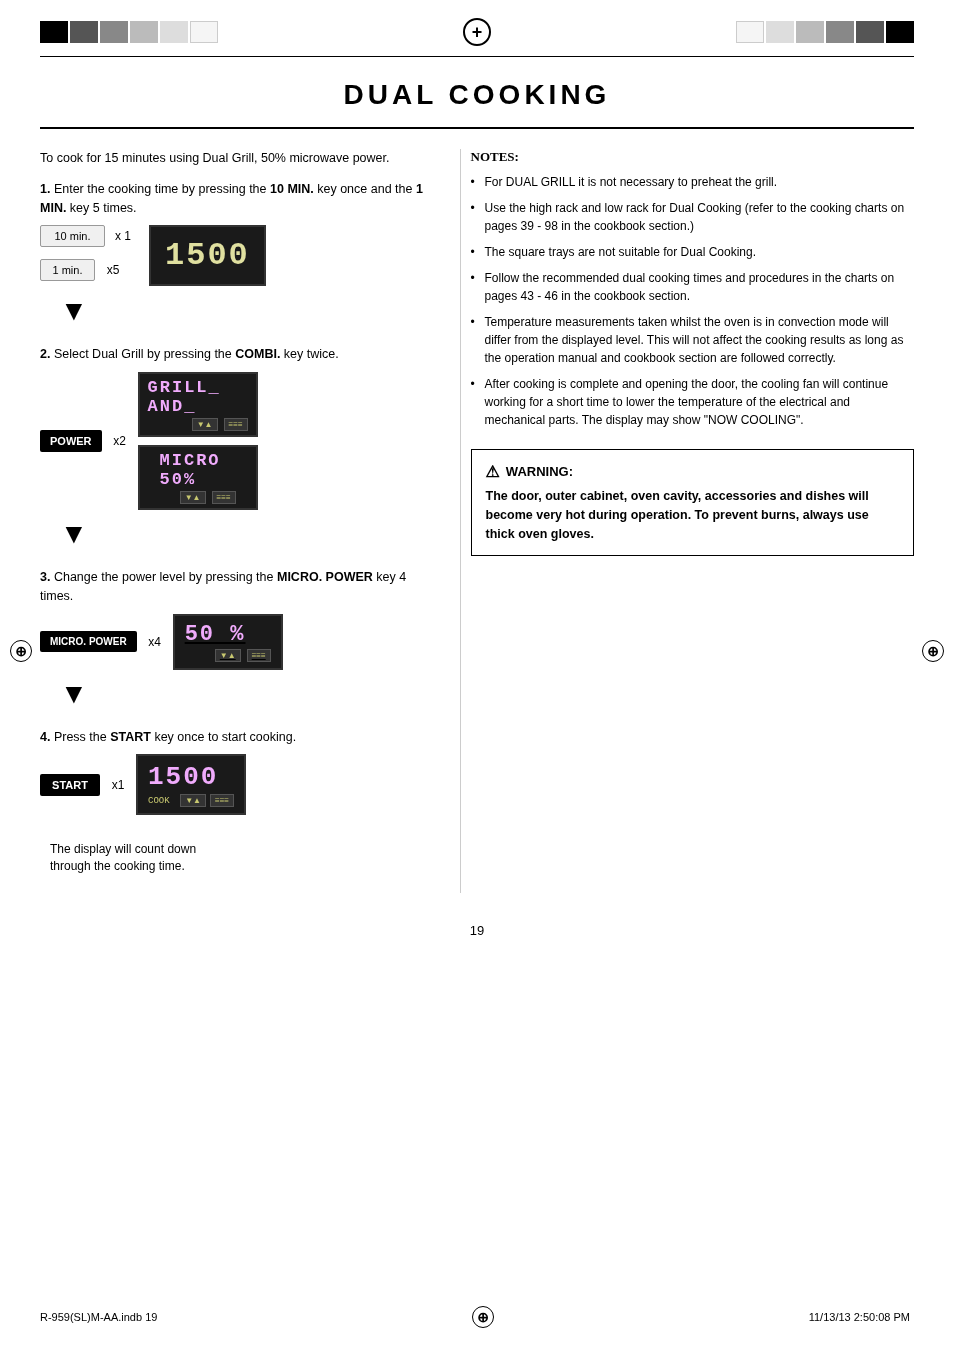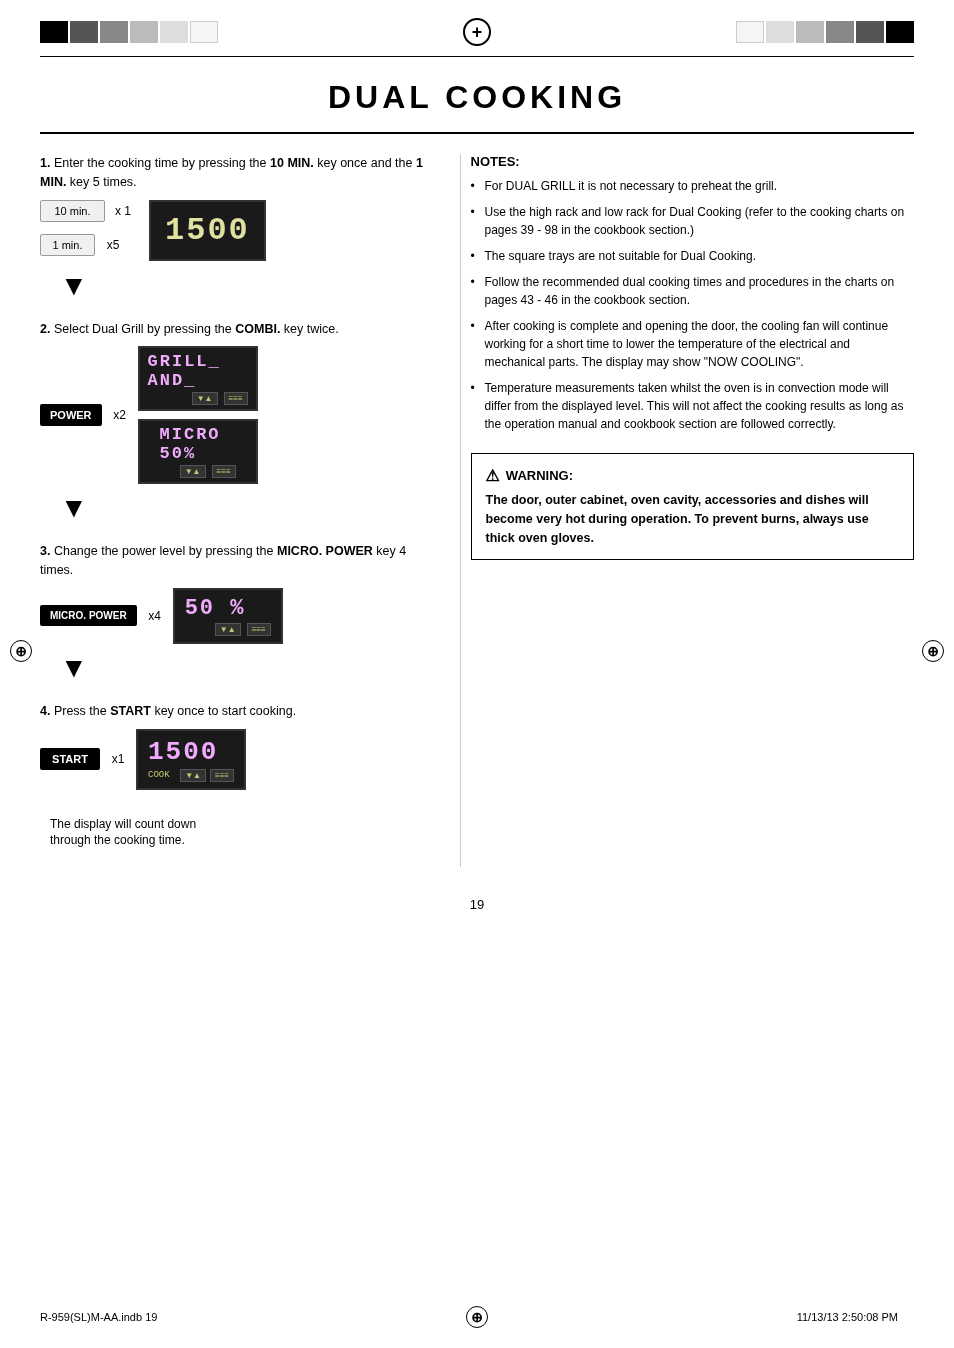--- a/index.html
+++ b/index.html
@@ -59,21 +59,21 @@
     }
 
     
     .page-title-section {
       text-align: center;
       padding: 22px 40px 16px 40px;
       border-bottom: 2px solid #000;
       margin: 0 40px;
     }
     .page-title {
-      font-size: 32px;
+      font-size: 28px;
       font-weight: bold;
       letter-spacing: 4px;
       text-transform: uppercase;
     }
 
     
     .content-area {
       display: flex;
       gap: 0;
       padding: 20px 40px;
@@ -203,20 +203,21 @@
       display: flex;
       flex-direction: column;
       gap: 4px;
     }
 
     
     .notes-title {
       font-weight: bold;
       font-size: 13px;
       margin-bottom: 8px;
+      font-family: Liberation Serif, serif;
     }
     .notes-list {
       list-style: none;
       padding: 0;
     }
     .notes-list li {
       font-size: 12px;
       line-height: 1.5;
       margin-bottom: 8px;
       padding-left: 14px;
@@ -257,21 +258,21 @@
       font-size: 12px;
       margin-top: 6px;
       line-height: 1.4;
     }
 
     
     .page-footer {
       position: absolute;
       bottom: 20px;
       left: 0;
-      right: 16px;
+      right: 4px;
       display: flex;
       justify-content: space-between;
       align-items: center;
       padding: 0 40px;
       font-size: 11px;
     }
     .page-number {
       text-align: center;
       font-size: 13px;
       padding: 10px 0 20px 0;
@@ -357,20 +358,21 @@
 </div>
 
 <div class="registration-mark" style="position:absolute; left:10px; top:640px;">⊕</div>
 
 <div class="registration-mark" style="position:absolute; right:10px; top:640px;">⊕</div>
 
 <div class="content-area">
 
   <div class="left-col">
 
+    <p class="example-text">To cook for 15 minutes using Dual Grill, 50% microwave power.</p>
 
     <div class="step">
       <p class="step-text">
         <span class="bold">1.</span>
         Enter the cooking time by pressing the <strong>10 MIN.</strong> key once and the <strong>1 MIN.</strong> key 5 times.
       </p>
 
       <div style="display:flex; align-items:flex-start; gap:16px;">
         <div class="small-buttons-col">
           <div class="button-display-row">
@@ -424,21 +426,21 @@
 
     <div class="step">
       <p class="step-text">
         <span class="bold">3.</span>
         Change the power level by pressing the <strong>MICRO. POWER</strong> key 4 times.
       </p>
 
       <div class="button-display-row">
         <div class="key-button micro-btn">MICRO. POWER</div>
         <span class="multiplier">x4</span>
-        <div class="lcd-50" style="background:#1a1a1a; border:2px solid #333; padding:6px 10px; min-width:110px;">
+        <div class="lcd-50" style="background:#1a1a1a; border:2px solid #333; padding:6px 10px; min-width:110px;text-decoration:underline;">
           <span class="lcd-line" style="font-size:22px; letter-spacing:2px;">50  %</span>
           <div class="lcd-sub-line">
             <span class="lcd-sub-icon">▼▲</span>
             <span class="lcd-sub-icon">≡≡≡</span>
           </div>
         </div>
       </div>
 
       <span class="arrow-down">▼</span>
     </div>
@@ -472,22 +474,22 @@
   </div>
 
   <div class="right-col">
 
     <p class="notes-title">NOTES:</p>
     <ul class="notes-list">
       <li>For DUAL GRILL it is not necessary to preheat the grill.</li>
       <li>Use the high rack and low rack for Dual Cooking (refer to the cooking charts on pages 39 - 98 in the cookbook section.)</li>
       <li>The square trays are not suitable for Dual Cooking.</li>
       <li>Follow the recommended dual cooking times and procedures in the charts on pages 43 - 46 in the cookbook section.</li>
+      <li>Temperature measurements taken whilst the oven is in convection mode will differ from the displayed level. This will not affect the cooking results as long as the operation manual and cookbook section are followed correctly.</li>
       <li>After cooking is complete and opening the door, the cooling fan will continue working for a short time to lower the temperature of the electrical and mechanical parts. The display may show "NOW COOLING".</li>
-      <li>Temperature measurements taken whilst the oven is in convection mode will differ from the displayed level. This will not affect the cooking results as long as the operation manual and cookbook section are followed correctly.</li>
     </ul>
 
     <div class="warning-box">
       <div class="warning-title">
         <span class="warning-icon">⚠</span>
         <span>WARNING:</span>
       </div>
       <p class="warning-text">The door, outer cabinet, oven cavity, accessories and dishes will become very hot during operation. To prevent burns, always use thick oven gloves.</p>
     </div>
 

